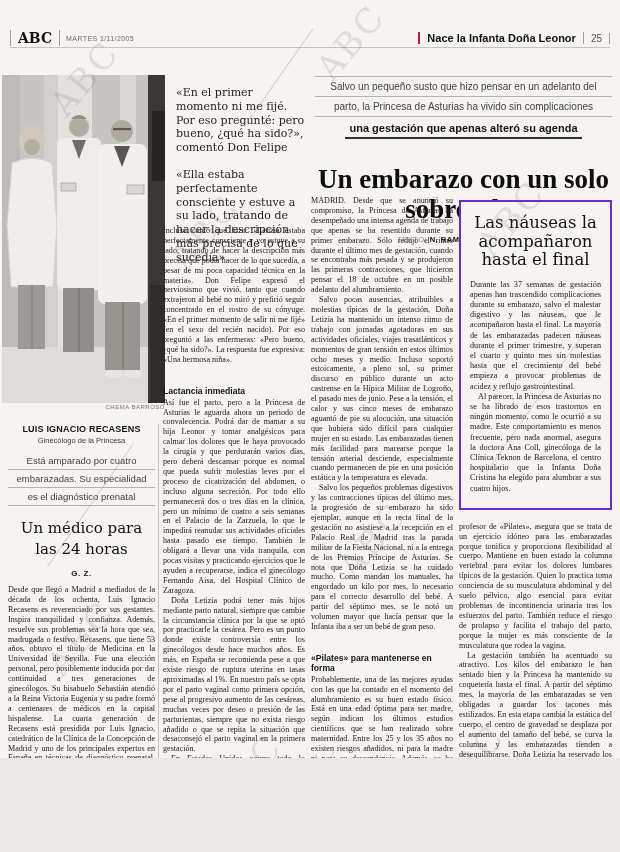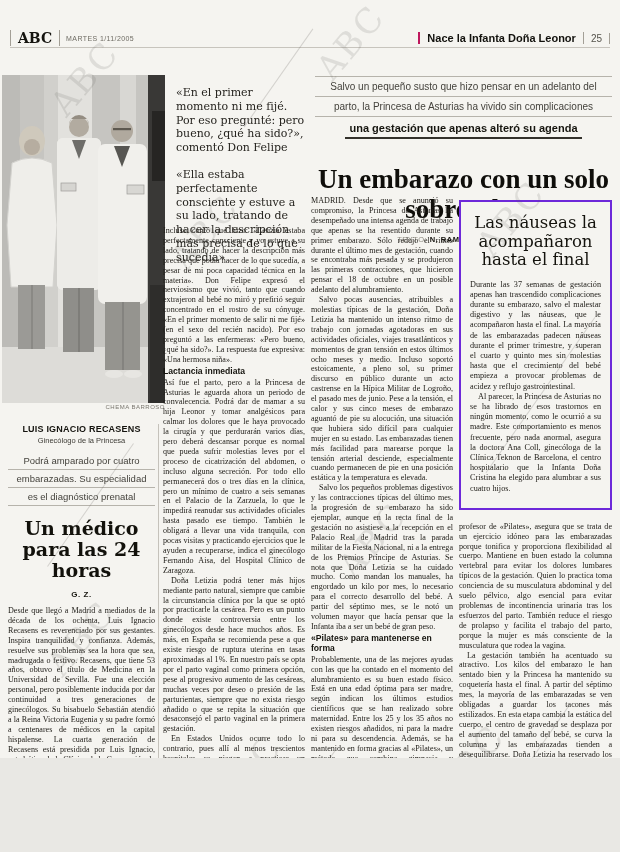--- a/index.html
+++ b/index.html
@@ -40,39 +40,39 @@
   .main-headline{margin-top:25px;font-family:Liberation Serif, serif;font-weight:bold;
                  font-size:27px;line-height:30px;color:#0f0e0a;}
   .byline{margin-top:11px;font-family:"Liberation Sans",sans-serif;font-size:7.5px;letter-spacing:.5px;}
   .byline .lbl{color:#8b887f;}
   .byline .auth{color:#12110c;font-weight:bold;}
   
   .bodytxt{font-size:8.1px;line-height:9.9px;text-align:justify;color:#23211c;}
   .bodytxt p{margin:0;}
   .bodytxt p.ind{text-indent:8px;}
   .subhead{font-family:"Liberation Sans",sans-serif;font-weight:bold;font-size:8.6px;
-           color:#15140e;margin:2px 0 1px;text-align:left;}
+           color:#15140e;margin:22px 0 1px;text-align:left;}
   .col1{position:absolute;left:163px;top:226px;width:142px;height:600px;overflow:hidden;}
   .col2{position:absolute;left:311px;top:196px;width:142px;height:640px;overflow:hidden;}
   .col3{position:absolute;left:459px;top:200px;width:153px;height:648px;overflow:hidden;}
   
   .nbox{border:2px solid #6d28d9;padding:12px 9px 14px;background:#f5f4f0;}
   .nbox-title{font-family:"DejaVu Serif",serif;font-size:16.5px;line-height:18.5px;
               text-align:center;color:#14130d;margin:0 0 10px;}
   .nbox .bodytxt{font-size:8.2px;line-height:10.2px;}
   .col3-cont{margin-top:12px;}
   
   .dsb{position:absolute;left:8px;top:424px;width:147px;text-align:center;}
   .dsb-name{font-family:"Liberation Sans",sans-serif;font-weight:bold;font-size:9px;
             letter-spacing:.2px;color:#14130e;}
   .dsb-role{font-family:"Liberation Sans",sans-serif;font-size:7.5px;color:#3c3a34;margin-top:2px;}
   .dsb-kick{margin-top:7px;font-family:"Liberation Sans",sans-serif;font-size:9.5px;color:#45433d;}
   .dsb-kick div{padding:3px 0;border-bottom:1px solid #b6b3ab;}
-  .dsb-headline{margin-top:12px;font-family:"DejaVu Serif",serif;font-size:19px;
-                line-height:21px;color:#12110b;font-weight:bold;}
+  .dsb-headline{margin-top:12px;font-family:"DejaVu Serif",serif;font-size:15px;
+                line-height:21px;color:#12110b;}
   .dsb-byline{margin:9px 0 7px;font-family:"Liberation Sans",sans-serif;font-weight:bold;
               font-size:8px;color:#1a1912;letter-spacing:.5px;}
   .dsb .bodytxt{text-align:justify;}
   .vrule{position:absolute;left:158px;top:424px;width:1px;height:372px;background:#c5c2bb;}
   
   .wm{position:absolute;font-family:"DejaVu Serif",serif;font-size:34px;letter-spacing:3px;
       color:rgba(96,94,88,.15);transform:rotate(-50deg);pointer-events:none;}
   .scratch{position:absolute;width:1px;background:rgba(90,88,82,.22);
            transform:rotate(35deg);pointer-events:none;}
 </style>
@@ -177,21 +177,21 @@
       <p>profesor de «Pilates», asegura que se trata de un ejercicio idóneo para las embarazadas porque tonifica y proporciona flexibilidad al cuerpo. Mantiene en buen estado la columna vertebral para evitar los dolores lumbares típicos de la gestación. Quien lo practica toma conciencia de su musculatura abdominal y del suelo pélvico, algo esencial para evitar problemas de incontinencia urinaria tras los esfuerzos del parto. También reduce el riesgo de prolapso y facilita el trabajo del parto, porque la mujer es más consciente de la musculatura que rodea la vagina.</p>
       <p class="ind">La gestación también ha acentuado su atractivo. Los kilos del embarazo le han sentado bien y la Princesa ha mantenido su coquetería hasta el final. A partir del séptimo mes, la mayoría de las embarazadas se ven obligadas a guardar los tacones más estilizados. En esta etapa cambia la estática del cuerpo, el centro de gravedad se desplaza por el aumento del tamaño del bebé, se curva la columna y las embarazadas tienden a desequilibrarse. Doña Letizia ha reservado los tacones para ceremonias especiales, pero sin prescindir totalmente de ellos, con lo que ha hecho gala de una gestación sin complicaciones más allá de las normales.</p>
     </div>
   </div>
 
   <div class="vrule"></div>
   <div class="dsb">
     <div class="dsb-name">LUIS IGNACIO RECASENS</div>
     <div class="dsb-role">Ginecólogo de la Princesa</div>
     <div class="dsb-kick">
-      <div>Podrá amparado por cuatro</div>
+      <div>Está amparado por cuatro</div>
       <div>embarazadas. Su especialidad</div>
       <div>es el diagnóstico prenatal</div>
     </div>
     <div class="dsb-headline">Un médico para las 24 horas</div>
     <div class="dsb-byline">G. Z.</div>
     <div class="bodytxt">
       <p>Desde que llegó a Madrid a mediados de la década de los ochenta, Luis Ignacio Recasens es reverenciado por sus gestantes. Inspira tranquilidad y confianza. Además, resuelve sus problemas sea la hora que sea, madrugada o festivo. Recasens, que tiene 53 años, obtuvo el título de Medicina en la Universidad de Sevilla. Fue una elección personal, pero posiblemente inducida por dar continuidad a tres generaciones de ginecólogos. Su bisabuelo Sebastián atendió a la Reina Victoria Eugenia y su padre formó a centenares de médicos en la capital hispalense. La cuarta generación de Recasens está presidida por Luis Ignacio, catedrático de la Clínica de la Concepción de Madrid y uno de los principales expertos en España en técnicas de diagnóstico prenatal. Pese a su naciente popularidad, seguirá ejerciendo la medicina en una consulta privada de la capital española y guardando secretos.</p>
     </div>
   </div>
 

